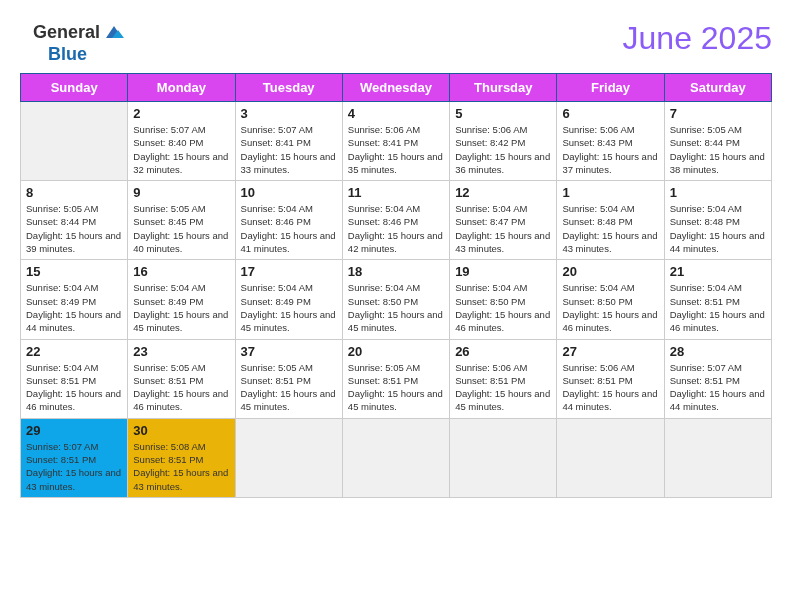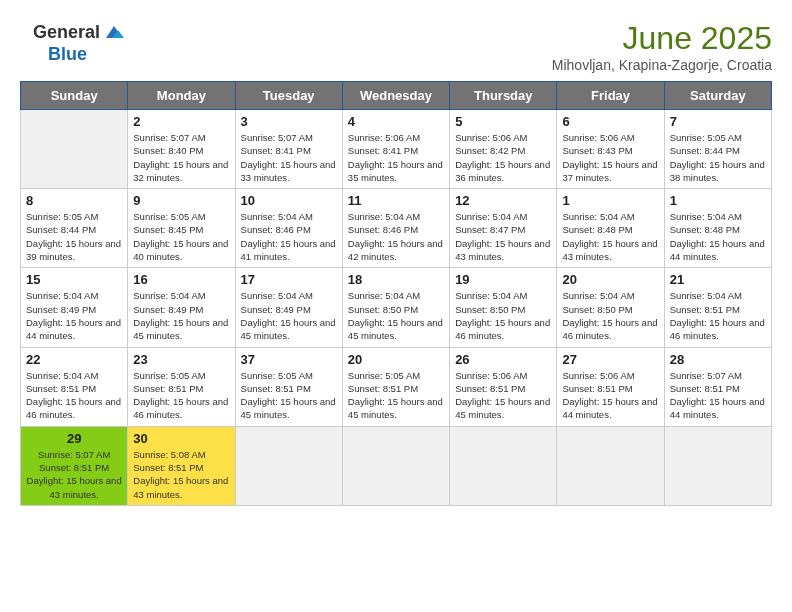--- a/index.html
+++ b/index.html
@@ -40,34 +40,34 @@
     .logo-icon {
       width: 24px;
       height: 24px;
       margin-left: 2px;
     }
     .title-area {
       text-align: right;
     }
     .month-title {
       font-size: 32px;
-      color: #4d7c0f;
+      color: #8b5cf6;
       font-weight: normal;
     }
     .subtitle {
       font-size: 14px;
       color: #555;
     }
     .calendar {
       width: 100%;
       border-collapse: collapse;
       border: 1px solid #ccc;
     }
     .calendar th {
-      background-color: #737373;
+      background-color: #d946ef;
       color: white;
       text-align: center;
       padding: 6px 4px;
       font-size: 13px;
       border: 1px solid #1e5a9a;
     }
     .calendar td {
       vertical-align: top;
       border: 1px solid #ccc;
       padding: 4px 5px;
@@ -103,21 +103,20 @@
       <span class="logo-general">General</span>
       <svg class="logo-icon" viewBox="0 0 24 24">
         <polygon points="4,18 12,6 20,18" fill="#2a6db5"></polygon>
         <polygon points="10,18 16,10 22,18" fill="#1a9ad7"></polygon>
       </svg>
     </div>
     <span class="logo-blue">Blue</span>
   </div>
   <div class="title-area">
     <div class="month-title">June 2025</div>
-    <div class="subtitle">Mihovljan, Krapina-Zagorje, Croatia</div>
   </div>
 </div>
 
 <table class="calendar">
   <thead>
     <tr>
     <th>Sunday</th>
         <th>Monday</th>
         <th>Tuesday</th>
         <th>Wednesday</th>
@@ -346,29 +345,29 @@
         <td>
           <span class="day-number">28</span>
           <div class="day-info">
             Sunrise: 5:07 AM<br>
             Sunset: 8:51 PM<br>
             Daylight: 15 hours and 44 minutes.
           </div>
         </td>
       </tr>
       <tr>
-        <td style="background: #84cc16; text-align: center;">
+        <td style="background: #0ea5e9;">
           <span class="day-number">29</span>
           <div class="day-info">
             Sunrise: 5:07 AM<br>
             Sunset: 8:51 PM<br>
             Daylight: 15 hours and 43 minutes.
           </div>
         </td>
-        <td style="background: #fde047;">
+        <td style="background: #eab308;">
           <span class="day-number">30</span>
           <div class="day-info">
             Sunrise: 5:08 AM<br>
             Sunset: 8:51 PM<br>
             Daylight: 15 hours and 43 minutes.
           </div>
         </td>
         <td class="empty-cell" style="background: rgb(245, 245, 245);"></td>
         <td class="empty-cell" style="background: rgb(245, 245, 245);"></td>
         <td class="empty-cell" style="background: rgb(245, 245, 245);"></td>

